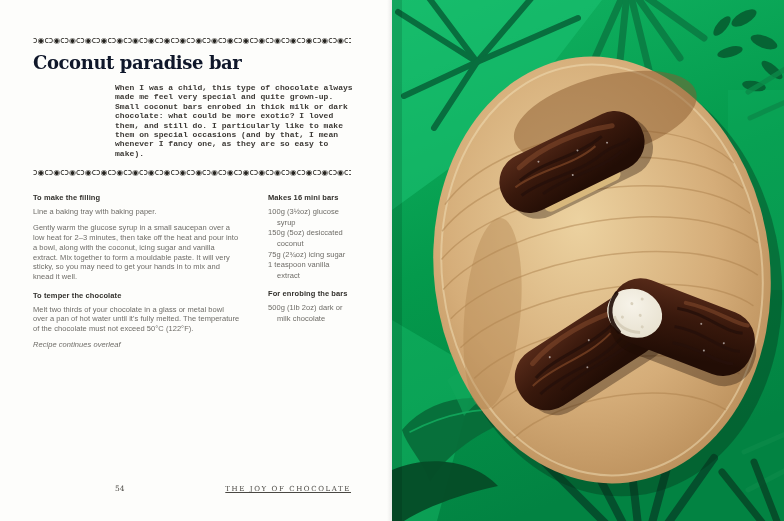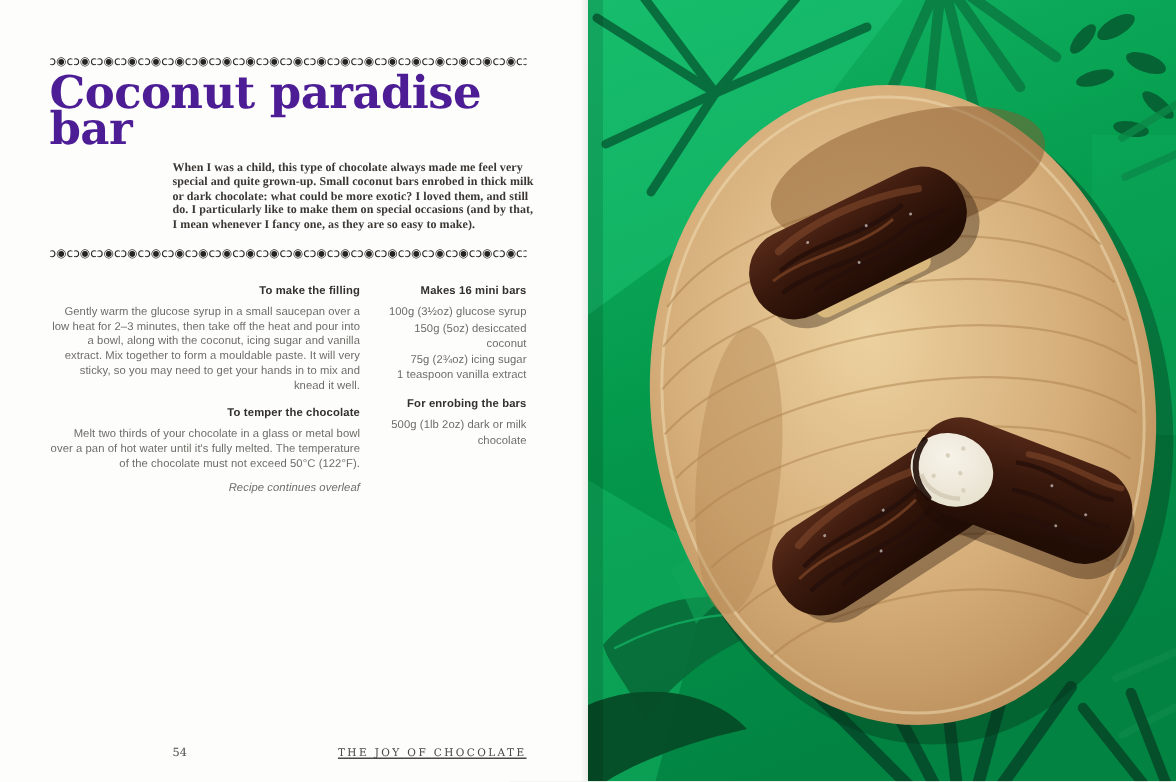--- a/index.html
+++ b/index.html
@@ -10,40 +10,40 @@
 
   
   .recipe-page { position: relative; width: 392px; height: 521px; background: #fdfdfb; padding: 36px 41px 0 33px; }
   .recipe-page::after { content: ""; position: absolute; top: 0; right: 0; width: 5px; height: 100%;
     background: linear-gradient(to right, rgba(0,0,0,0), rgba(0,0,0,0.07)); }
 
   .ornament { width: 318px; height: 9px; overflow: hidden; white-space: nowrap;
     font-family: "DejaVu Sans", sans-serif; font-size: 8px; line-height: 9px; color: #262420; letter-spacing: 0; }
 
   .page-title { margin-top: 6px; font-family: "DejaVu Serif", serif; font-weight: bold;
-    font-size: 30px; line-height: 24px; letter-spacing: -0.4px; color: #4c1d95; }
-
-  .intro { margin: 8px 0 0 82px; width: 243px; font-family: Liberation Serif, serif; font-weight: bold;
+    font-size: 18px; line-height: 24px; letter-spacing: -0.4px; color: #0f172a; }
+
+  .intro { margin: 8px 0 0 82px; width: 243px; font-family: Liberation Mono, monospace; font-weight: bold;
     font-size: 8px; line-height: 9.4px; color: #3b3834; letter-spacing: 0.05px; }
 
   .ornament.mid { margin-top: 10px; }
 
-  .columns { display: flex; margin-top: 16px; gap: 8px; width: 318px; text-align: right; }
+  .columns { display: flex; margin-top: 16px; gap: 28px; width: 318px; }
   .method-col { width: 207px; flex: none; }
   .ing-col { flex: 1; }
 
   .sec-heading { font-size: 7.5px; line-height: 10px; font-weight: bold; color: #32302c; margin-bottom: 4px; letter-spacing: 0.1px; }
   .method-col p { font-size: 7.5px; line-height: 9.7px; color: #6e6c67; margin-bottom: 6.5px; letter-spacing: 0.05px; }
   .section + .section { margin-top: 9px; }
   .continuation { font-style: italic; font-size: 7.5px; line-height: 9.7px; color: #6e6c67; margin-top: 2px; }
 
   .ing-col .item { font-size: 7.5px; line-height: 10.6px; color: #6e6c67; padding-left: 9px; text-indent: -9px; letter-spacing: 0.05px; }
   .ing-group { margin-bottom: 8px; }
 
-  .page-footer { position: absolute; left: 33px; bottom: 15px; width: 318px; display: flex; align-items: baseline;
+  .page-footer { position: absolute; left: 33px; bottom: 28px; width: 318px; display: flex; align-items: baseline;
     font-family: "DejaVu Serif", serif; color: #4a4843; }
   .page-number { margin-left: 82px; font-size: 7.5px; }
   .running-title { margin-left: auto; font-size: 7px; letter-spacing: 1.6px; text-decoration: underline; }
 
   
   .photo-page { position: relative; width: 392px; height: 521px; overflow: hidden; }
   .photo-page svg { display: block; }
 </style>
 </head>
 <body>
@@ -57,20 +57,21 @@
 
     <p class="intro">When I was a child, this type of chocolate always made me feel very special and quite grown-up. Small coconut bars enrobed in thick milk or dark chocolate: what could be more exotic? I loved them, and still do. I particularly like to make them on special occasions (and by that, I mean whenever I fancy one, as they are so easy to make).</p>
 
     <div class="ornament mid">ɔ◉cɔ◉cɔ◉cɔ◉cɔ◉cɔ◉cɔ◉cɔ◉cɔ◉cɔ◉cɔ◉cɔ◉cɔ◉cɔ◉cɔ◉cɔ◉cɔ◉cɔ◉cɔ◉cɔ◉cɔ◉cɔ◉cɔ◉cɔ◉cɔ◉cɔ◉cɔ◉cɔ◉cɔ◉cɔ◉cɔ◉cɔ◉cɔ◉cɔ◉cɔ◉cɔ◉cɔ◉cɔ◉cɔ◉cɔ◉c</div>
 
     <div class="columns">
 
       <div class="method-col">
         <div class="section">
           <div class="sec-heading">To make the filling</div>
+          <p>Line a baking tray with baking paper.</p>
           <p>Gently warm the glucose syrup in a small saucepan over a low heat for 2–3 minutes, then take off the heat and pour into a bowl, along with the coconut, icing sugar and vanilla extract. Mix together to form a mouldable paste. It will very sticky, so you may need to get your hands in to mix and knead it well.</p>
         </div>
         <div class="section">
           <div class="sec-heading">To temper the chocolate</div>
           <p>Melt two thirds of your chocolate in a glass or metal bowl over a pan of hot water until it's fully melted. The temperature of the chocolate must not exceed 50°C (122°F).</p>
           <p class="continuation">Recipe continues overleaf</p>
         </div>
       </div>
 
       <div class="ing-col">

